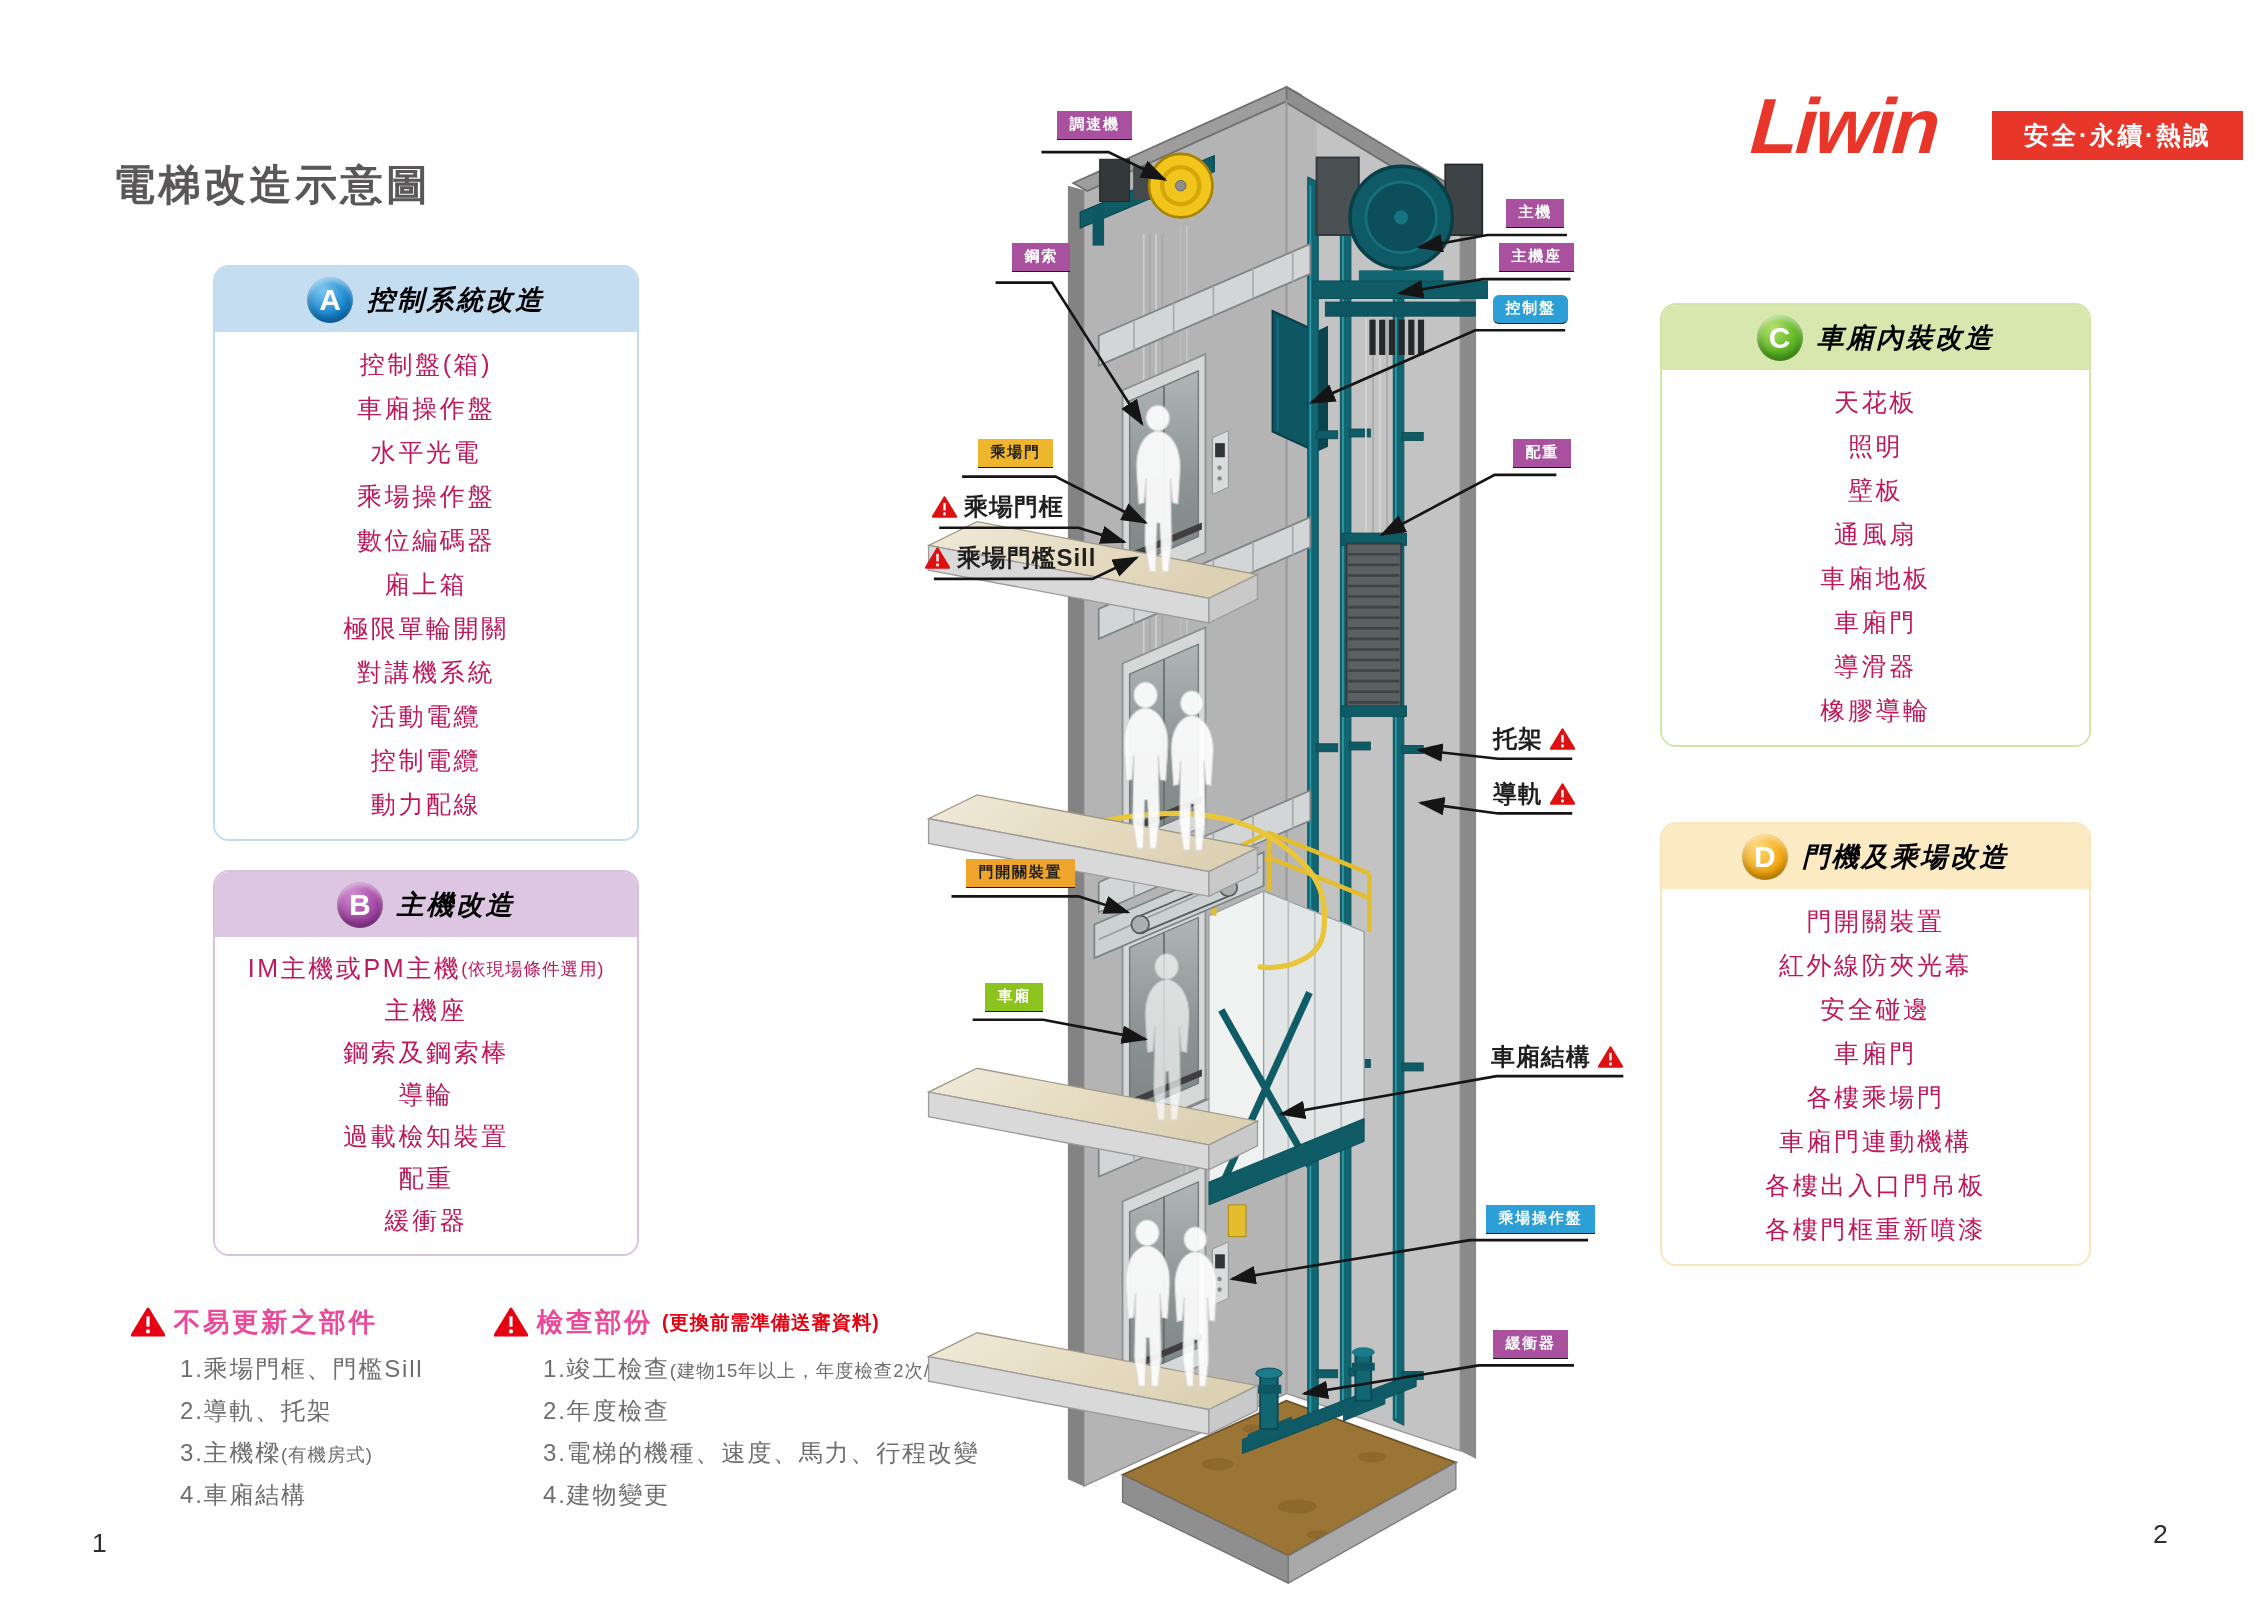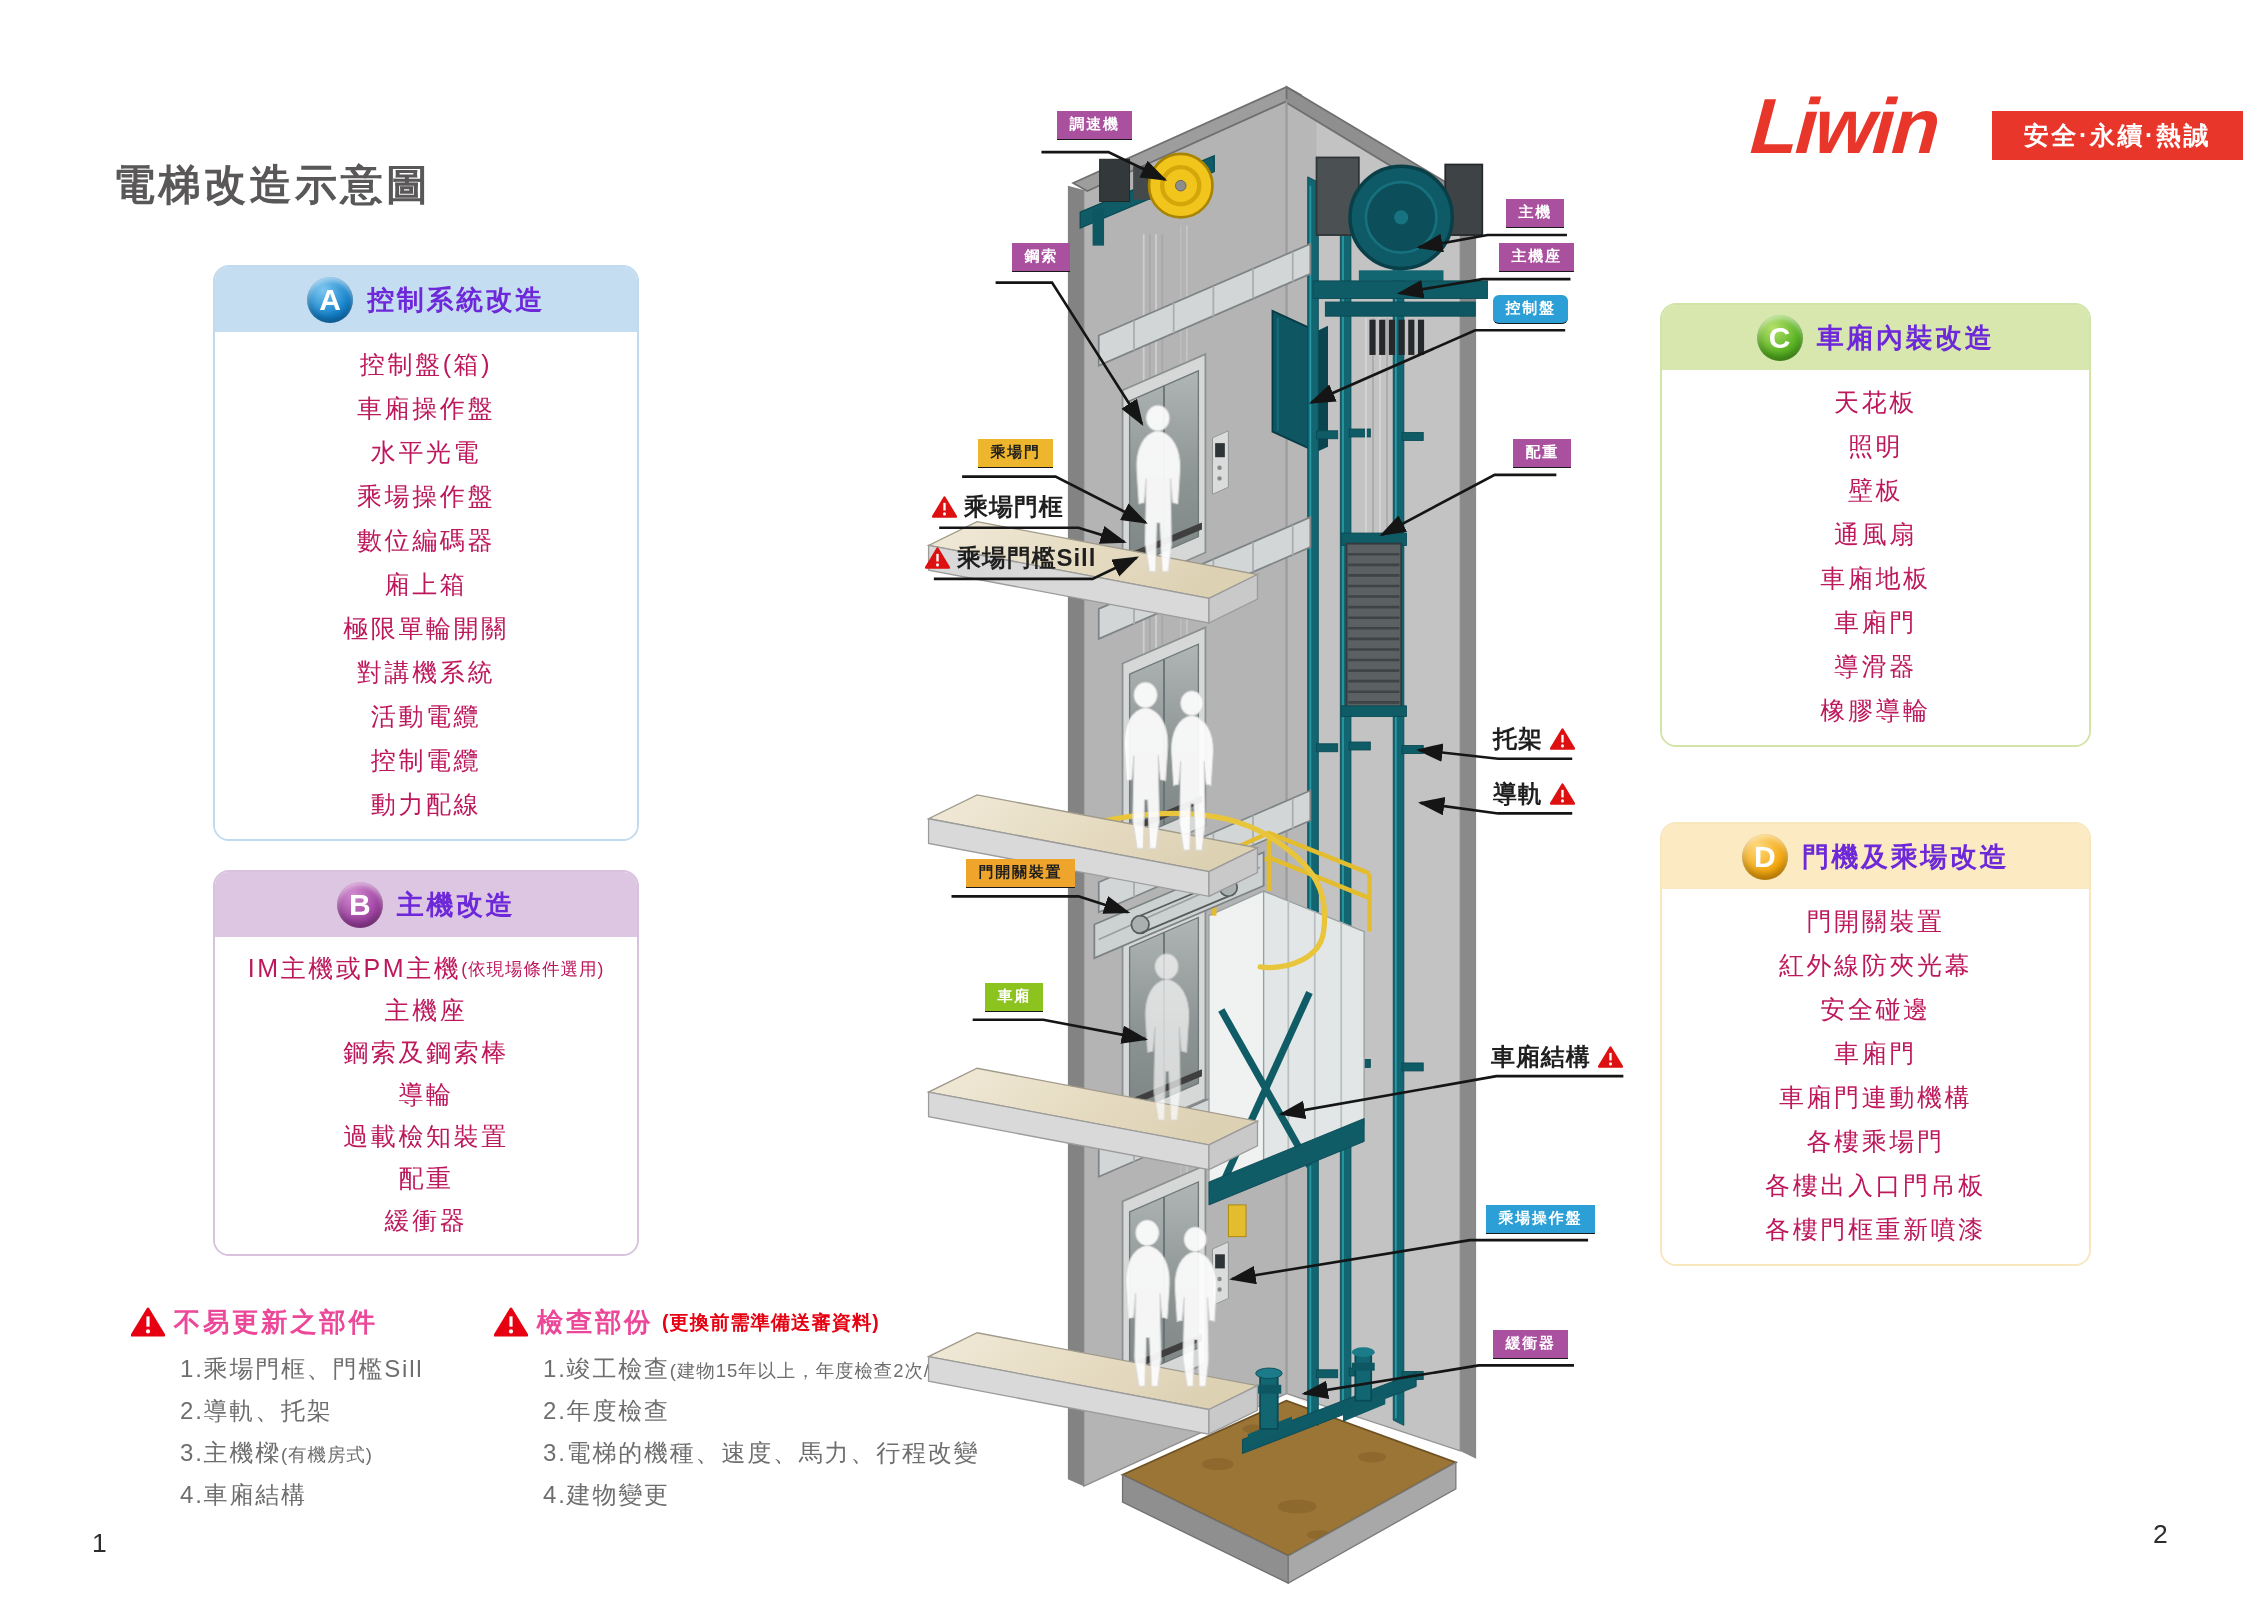--- a/index.html
+++ b/index.html
@@ -12,21 +12,21 @@
   
   .logo{position:absolute;left:1751px;top:81px;font-size:78px;font-weight:800;color:#e8362b;
         letter-spacing:-2.6px;font-style:italic;transform:skewX(-4deg);}
   .tagline{position:absolute;left:1992px;top:111px;width:251px;height:49px;background:#e8362b;
            color:#fff;font-size:25px;font-weight:bold;display:flex;align-items:center;
            justify-content:center;letter-spacing:2.6px;}
 
   
   .panel{position:absolute;border-radius:16px;background:#fff;overflow:hidden;}
   .panel-head{height:65px;display:flex;align-items:center;justify-content:center;gap:14px;}
-  .panel-title{font-size:27px;font-weight:bold;color:#6d28d9;letter-spacing:2.6px;}
+  .panel-title{font-size:27px;font-weight:bold;color:#000000;letter-spacing:2.6px;font-style:italic;}
   .badge{width:46px;height:46px;border-radius:50%;display:flex;align-items:center;justify-content:center;
          color:#fff;font-size:30px;font-weight:bold;box-shadow:inset 0 -5.3px 7px rgba(0,0,0,.25), inset 0 3.5px 5.3px rgba(255,255,255,.55);}
   .badge-a{background:radial-gradient(circle at 35% 28%,#7cc6f0,#1583cc 60%,#0a60a8);}
   .badge-b{background:radial-gradient(circle at 35% 28%,#d089cd,#a044a3 60%,#7d2c80);}
   .badge-c{background:radial-gradient(circle at 35% 28%,#b4e06a,#58b222 60%,#3c8d12);}
   .badge-d{background:radial-gradient(circle at 35% 28%,#ffd97e,#f2a70e 60%,#d98a00);}
   .panel-a{left:213px;top:265px;width:422px;border:2.6px solid #c0dbf0;}
   .panel-a .panel-head{background:#c5ddf1;}
   .panel-b{left:213px;top:870px;width:422px;border:2.6px solid #d9c2de;}
   .panel-b .panel-head{background:#ddc6e1;}
@@ -151,22 +151,22 @@
   <section class="panel panel-d">
     <div class="panel-head">
       <span class="badge badge-d">D</span>
       <span class="panel-title">門機及乘場改造</span>
     </div>
     <div class="panel-body">
       <div class="row">門開關裝置</div>
       <div class="row">紅外線防夾光幕</div>
       <div class="row">安全碰邊</div>
       <div class="row">車廂門</div>
+      <div class="row">各樓乘場門</div>
       <div class="row">車廂門連動機構</div>
-      <div class="row">各樓乘場門</div>
       <div class="row">各樓出入口門吊板</div>
       <div class="row">各樓門框重新噴漆</div>
     </div>
   </section>
 
   <section class="warn" style="left:131px;top:1304px;">
     <div class="warn-head">
       <svg width="34" height="30" viewBox="0 0 36 32">
           <path d="M18,2 L35,30 L1,30 Z" fill="#e60012" stroke="#e60012" stroke-linejoin="round" stroke-width="3"></path>
           <rect x="16.3" y="10" width="3.4" height="11" fill="#fff"></rect>

